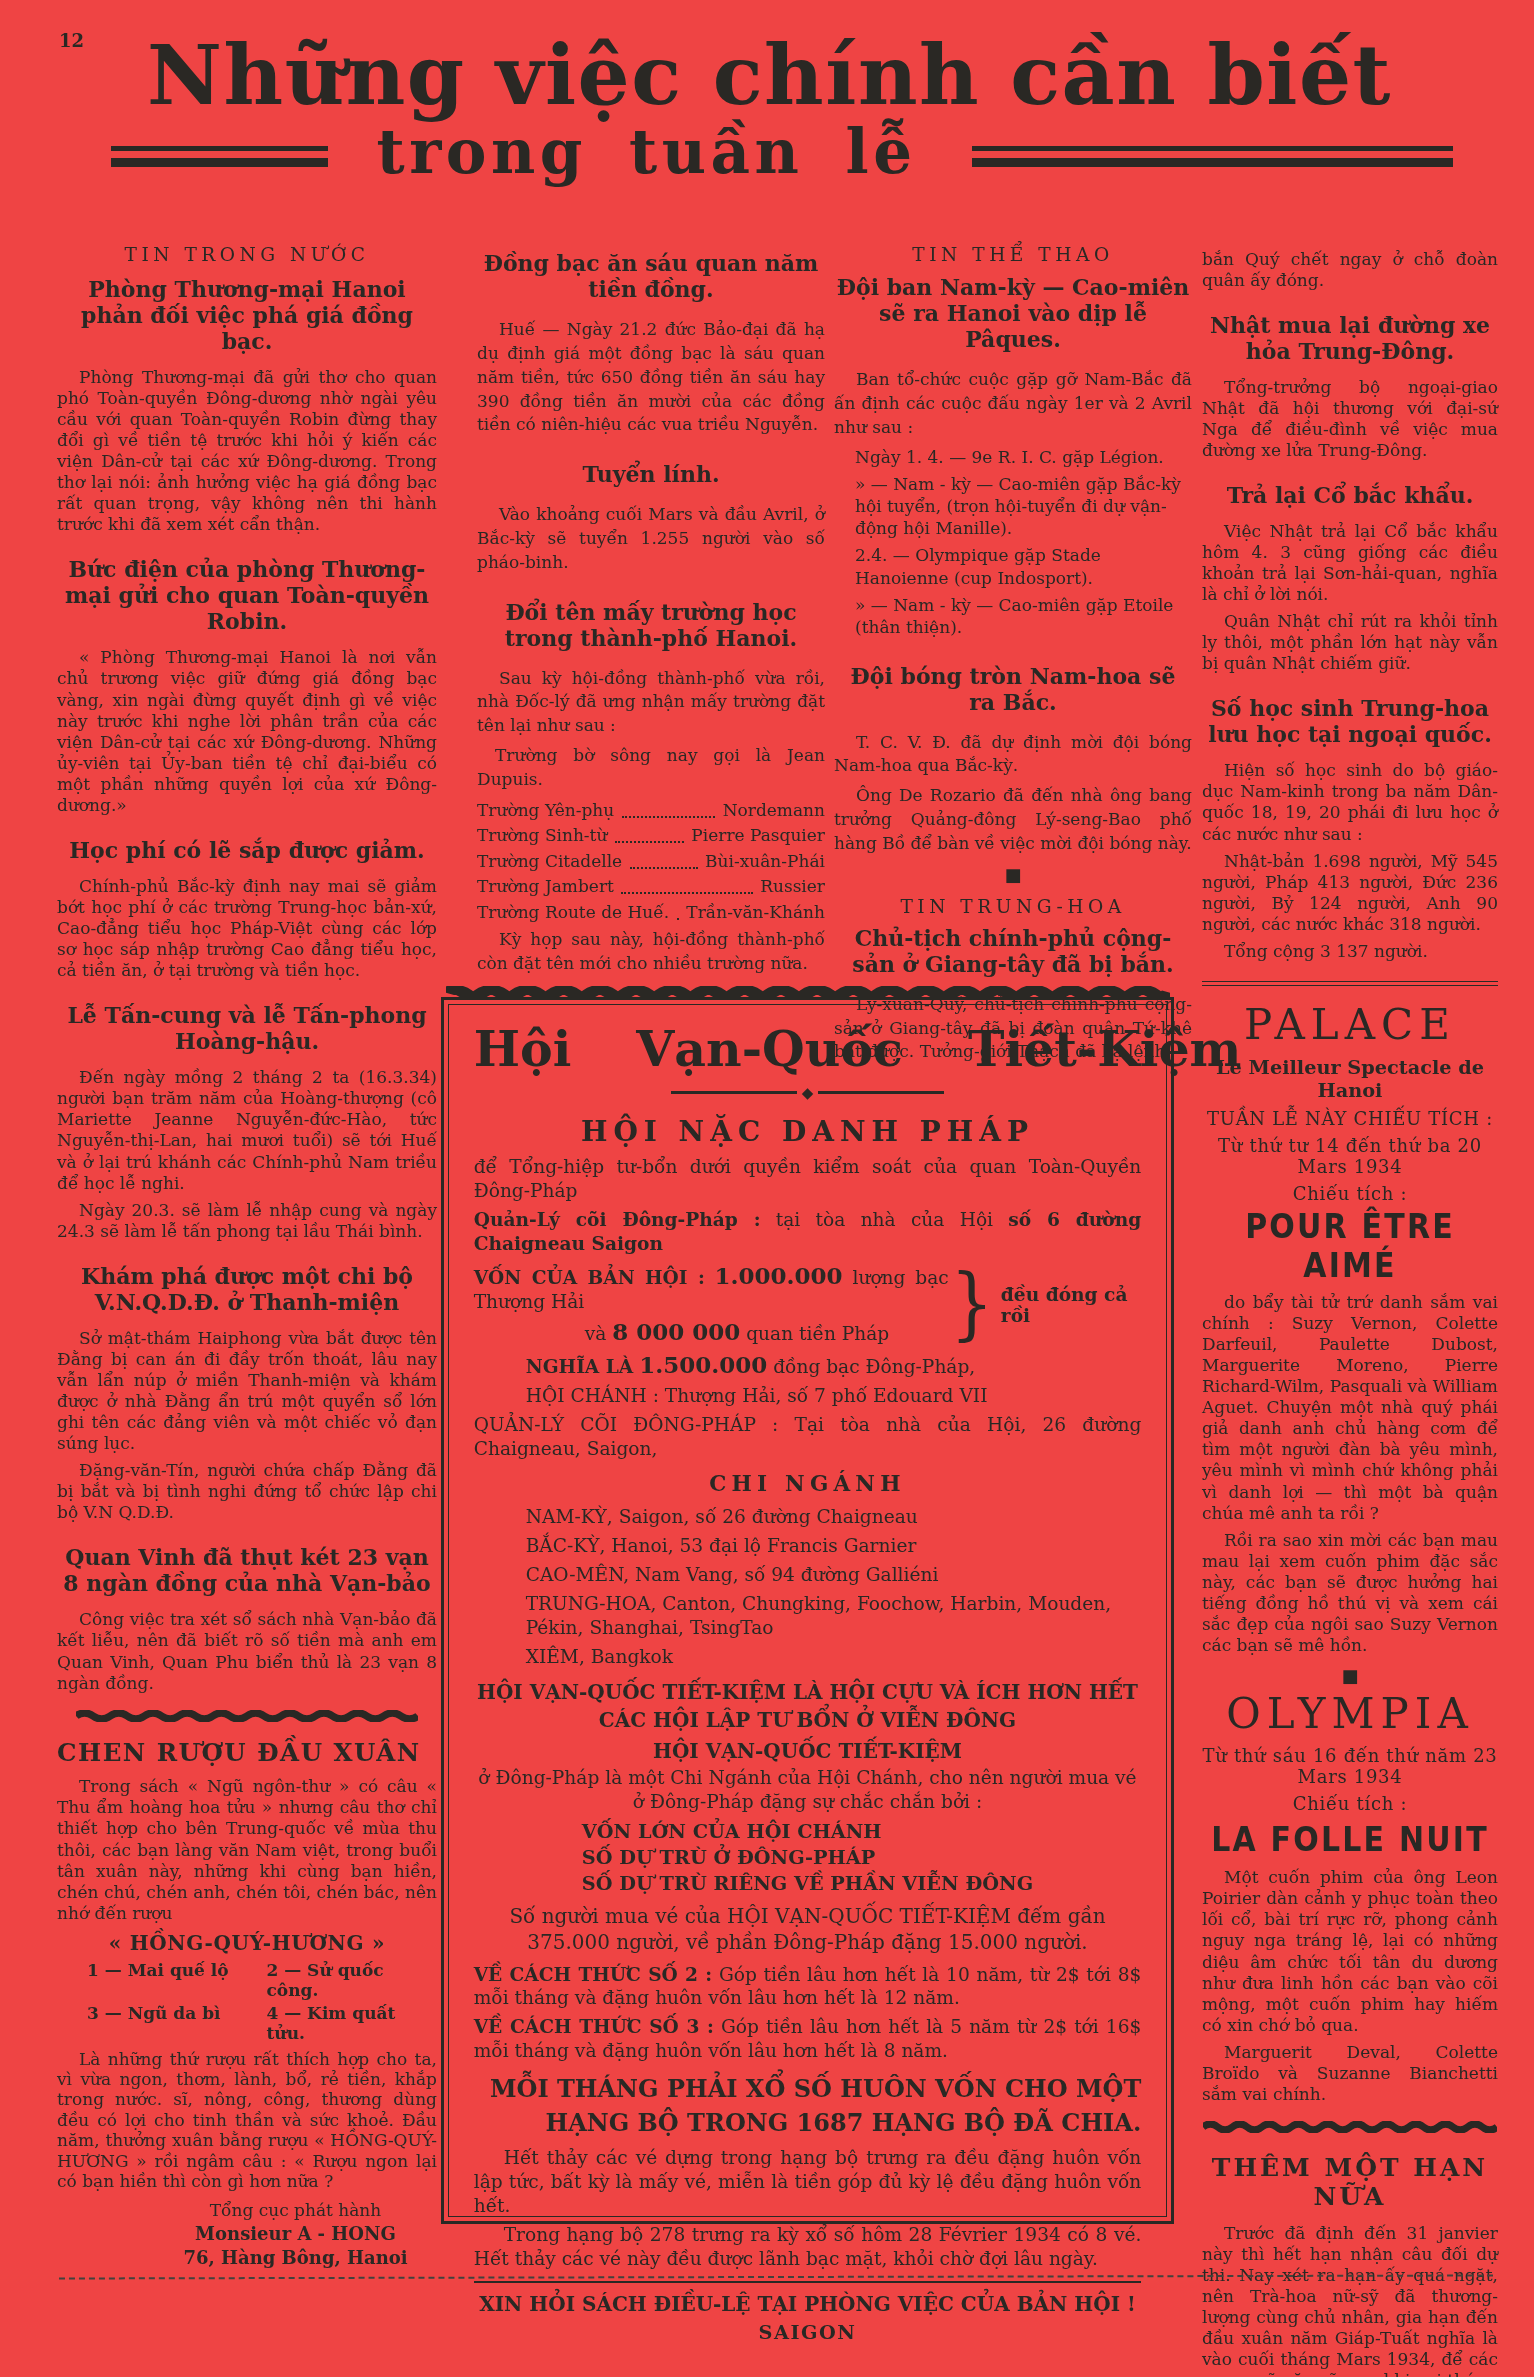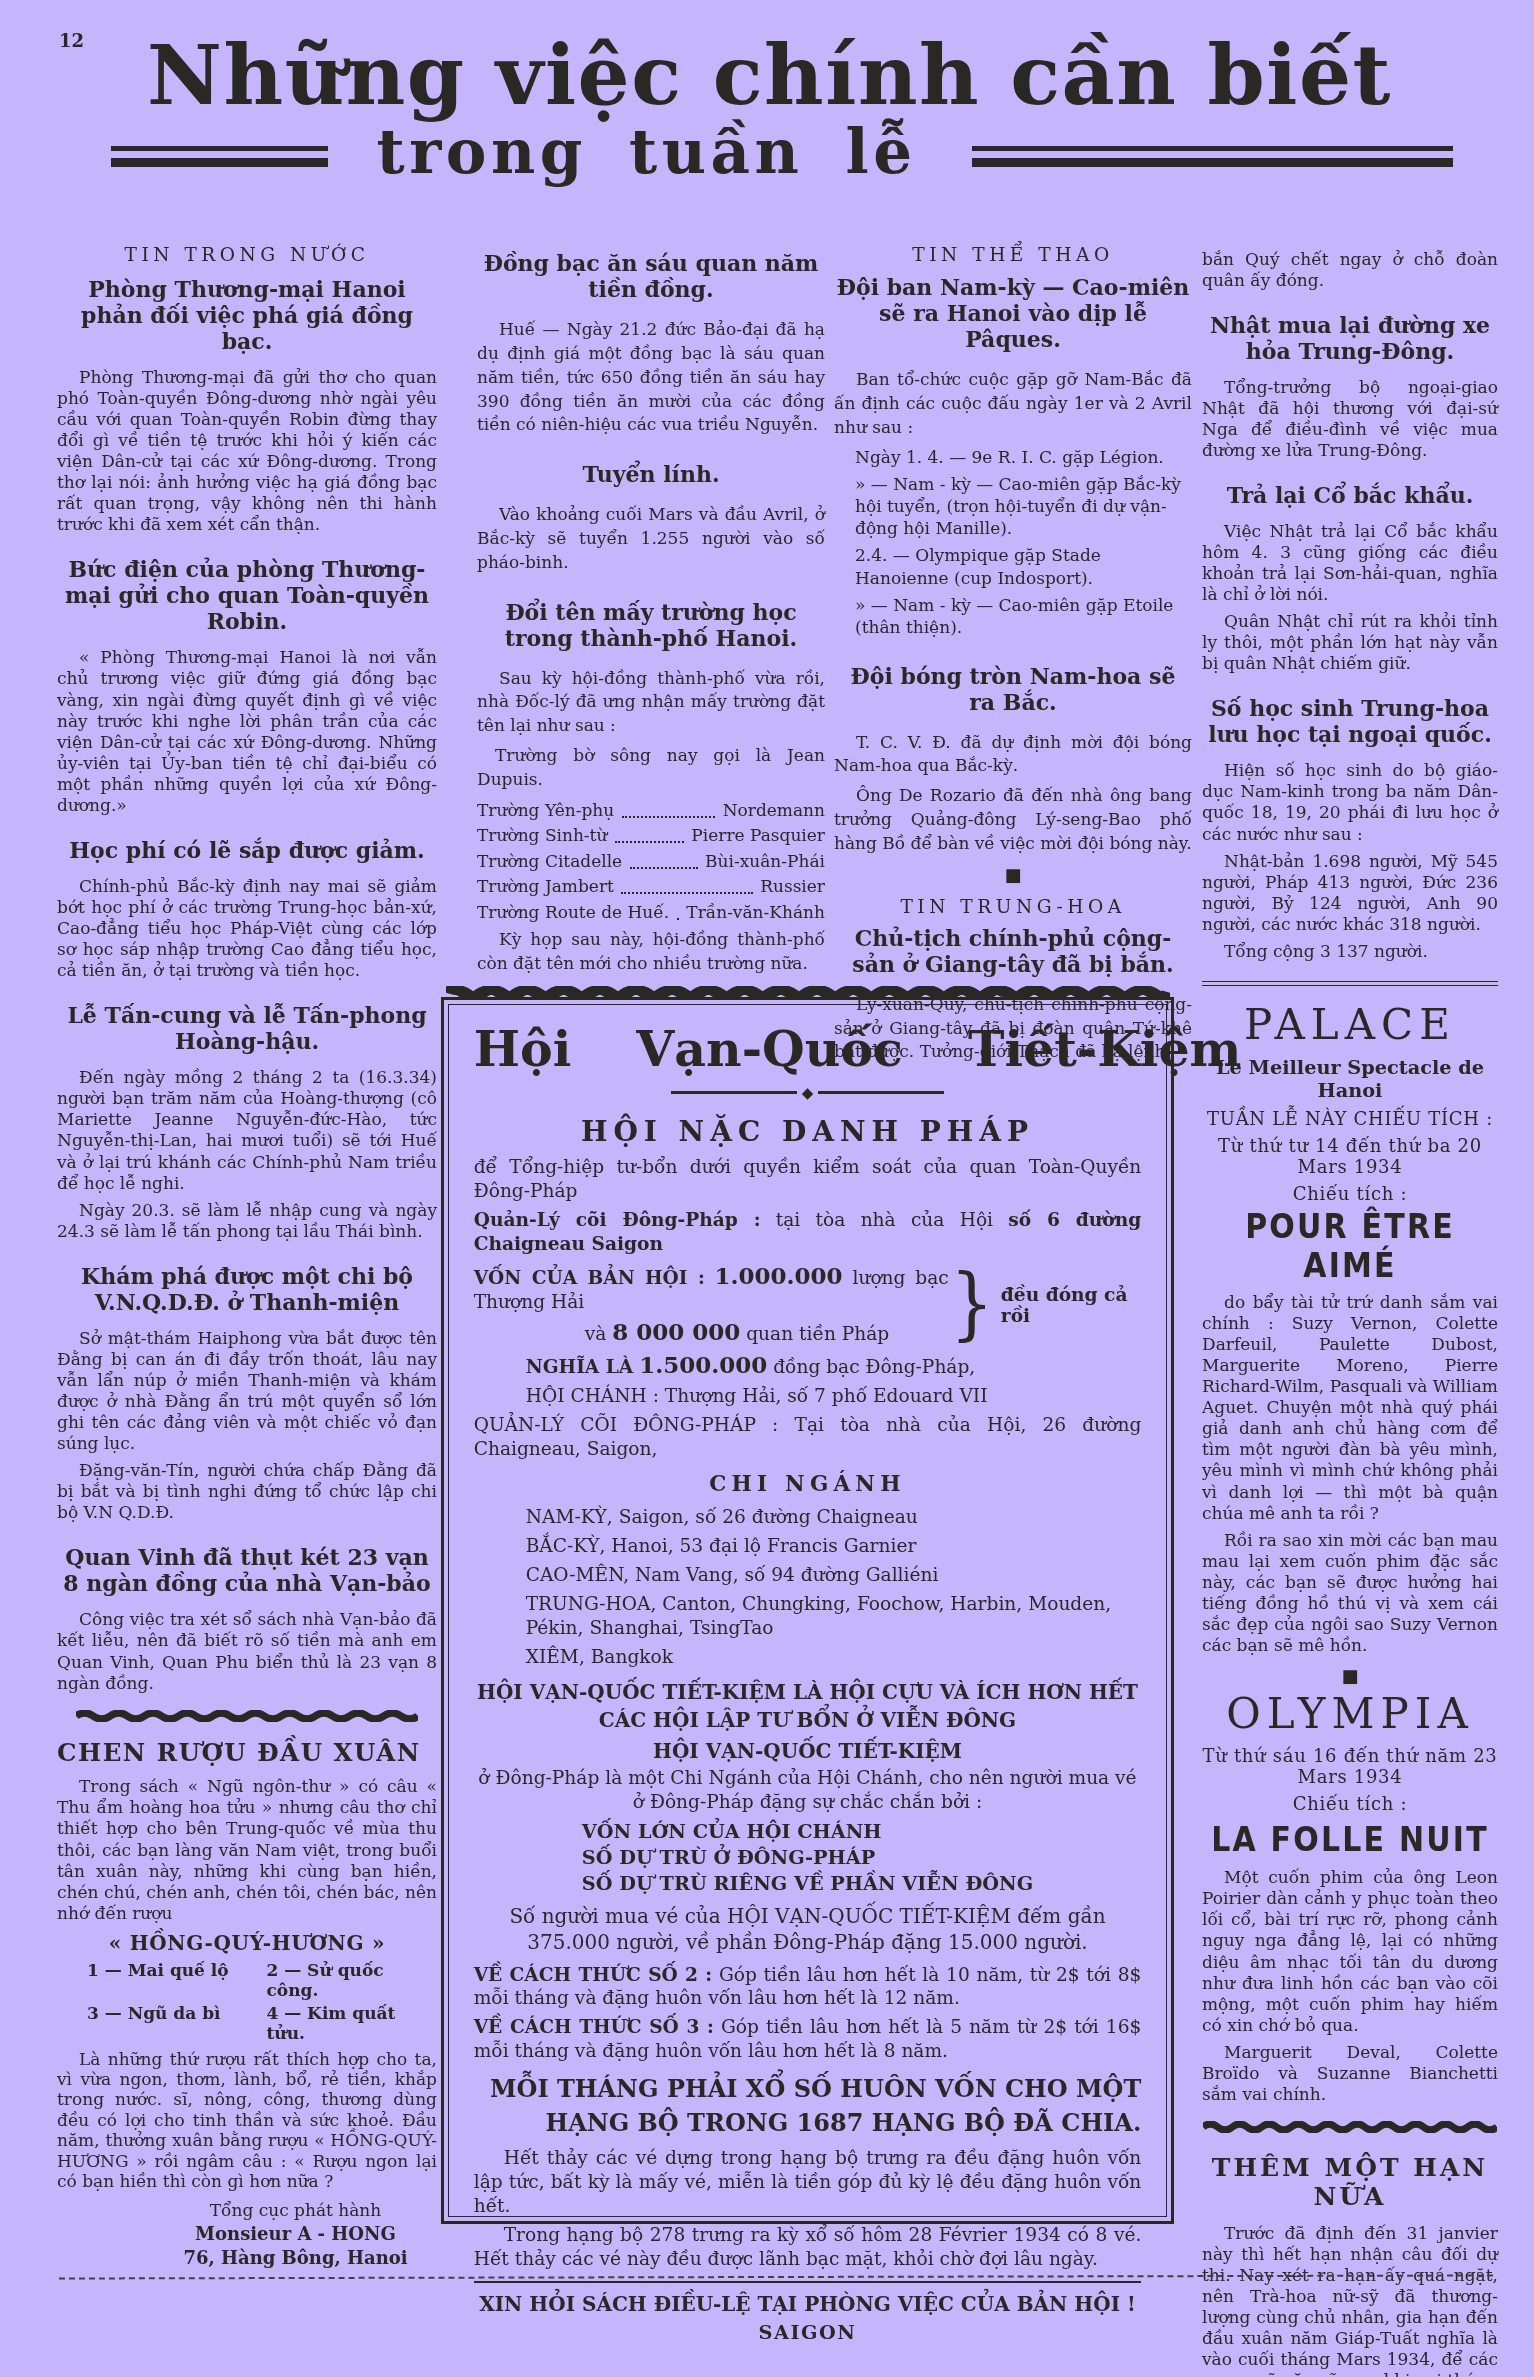--- a/index.html
+++ b/index.html
@@ -1,16 +1,16 @@
 <!DOCTYPE html>
 <html style="font-size:12px"><head>
 <meta charset="utf-8">
 <style>
   html,body{margin:0;padding:0;background:#d8d6d0;}
-  #page{position:relative;width:1535px;height:2377px;background:#c4b5fd;color:#2a2824;
+  #page{position:relative;width:1535px;height:2377px;background:#ef4444;color:#2a2824;
         font-family:"DejaVu Serif","Liberation Serif",serif;overflow:hidden;}
   .b{font-weight:bold;}
   
   #pagenum{position:absolute;left:59px;top:30px;font-size:18px;font-weight:bold;}
   #mast-title{position:absolute;left:97px;top:27px;width:1345px;text-align:center;
       font-size:82px;font-weight:bold;letter-spacing:1.5px;white-space:nowrap;}
   #mast-sub{position:absolute;left:338px;top:116px;width:617px;text-align:center;
       font-size:61px;font-weight:bold;letter-spacing:4.5px;word-spacing:16.3px;white-space:nowrap;}
   .double-rule{position:absolute;height:7.4px;border-top:5.2px solid #2a2824;border-bottom:9.7px solid #2a2824;}
   #rule-left{left:111px;top:146px;width:217px;}
@@ -237,21 +237,21 @@
       <p class="art-p">do bẩy tài tử trứ danh sắm vai chính : Suzy Vernon, Colette Darfeuil, Paulette Dubost, Marguerite Moreno, Pierre Richard-Wilm, Pasquali và William Aguet. Chuyện một nhà quý phái giả danh anh chủ hàng cơm để tìm một người đàn bà yêu mình, yêu mình vì mình chứ không phải vì danh lợi — thì một bà quận chúa mê anh ta rồi ?</p>
       <p class="art-p">Rồi ra sao xin mời các bạn mau mau lại xem cuốn phim đặc sắc này, các bạn sẽ được hưởng hai tiếng đồng hồ thú vị và xem cái sắc đẹp của ngôi sao Suzy Vernon các bạn sẽ mê hồn.</p>
       <span class="sq-orn">■</span>
     </div>
 
     <div>
       <h2 class="cine-name" style="margin-top:4.5px">OLYMPIA</h2>
       <p class="cine-line">Từ thứ sáu 16 đến thứ năm 23 Mars 1934</p>
       <p class="cine-line">Chiếu tích :</p>
       <p class="film">LA FOLLE NUIT</p>
-      <p class="art-p">Một cuốn phim của ông Leon Poirier dàn cảnh y phục toàn theo lối cổ, bài trí rực rỡ, phong cảnh nguy nga đẳng lệ, lại có những diệu âm nhạc tối tân du dương như đưa linh hồn các bạn vào cõi mộng, một cuốn phim hay hiếm có xin chớ bỏ qua.</p>
+      <p class="art-p">Một cuốn phim của ông Leon Poirier dàn cảnh y phục toàn theo lối cổ, bài trí rực rỡ, phong cảnh nguy nga tráng lệ, lại có những diệu âm chức tối tân du dương như đưa linh hồn các bạn vào cõi mộng, một cuốn phim hay hiếm có xin chớ bỏ qua.</p>
       <p class="art-p">Marguerit Deval, Colette Broïdo và Suzanne Bianchetti sắm vai chính.</p>
     </div>
 
     <svg class="wavy" width="294" height="12" viewBox="0 0 100 4" preserveAspectRatio="none">
         <path d="M0,2 Q2.5,0 5,2 T10,2 T15,2 T20,2 T25,2 T30,2 T35,2 T40,2 T45,2 T50,2 T55,2 T60,2 T65,2 T70,2 T75,2 T80,2 T85,2 T90,2 T95,2 T100,2" stroke-width="2.4"></path>
       </svg>
 
     <div>
       <h3 class="contest-h">THÊM MỘT HẠN NỮA</h3>
       <p class="art-p">Trước đã định đến 31 janvier này thì hết hạn nhận câu đối dự thi. Nay xét ra hạn ấy quá ngặt, nên Trà-hoa nữ-sỹ đã thương-lượng cùng chủ nhân, gia hạn đến đầu xuân năm Giáp-Tuất nghĩa là vào cuối tháng Mars 1934, để các nam - nữ văn-sỹ, sau khi vui thú.</p>

